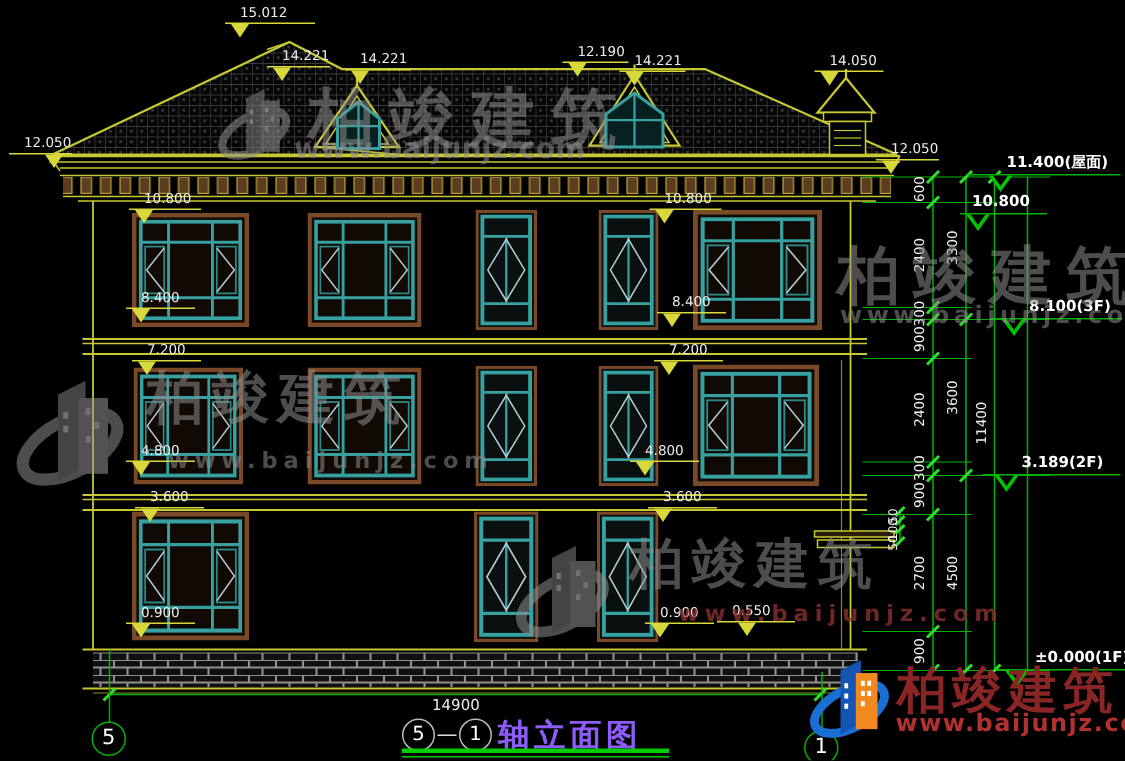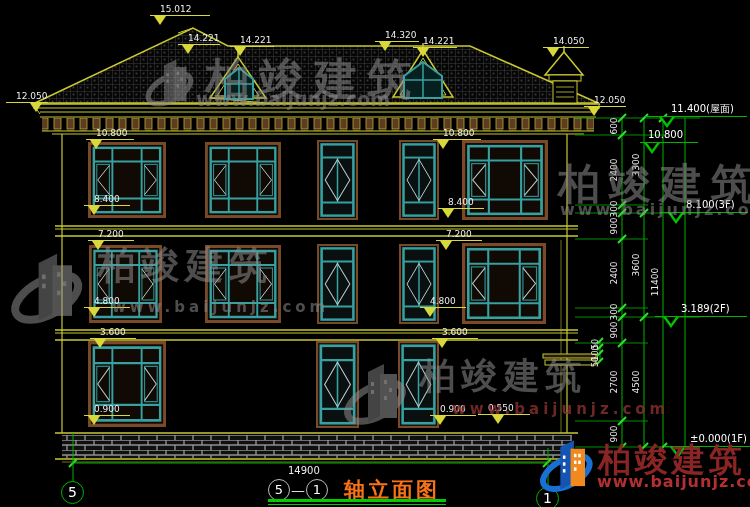--- a/index.html
+++ b/index.html
@@ -9,42 +9,42 @@
   .abs{position:absolute;}
   
   .em{position:absolute;color:#eee;font-size:9px;line-height:10px;white-space:nowrap;}
   .em .t{display:block;padding:0 0 1px 10px;}
   .em .ln{display:block;height:0;border-top:1px solid #d8d83a;}
   .em .tri{position:absolute;left:4px;top:100%;width:0;height:0;
            border-left:6px solid transparent;border-right:6px solid transparent;
            border-top:9px solid #d8d83a;}
   
   .gm{position:absolute;color:#fff;font-size:10px;line-height:11px;white-space:nowrap;}
-  .gm .t{display:block;padding:0 0 2px 26px;}
+  .gm .t{display:block;padding:0 0 2px 26px;font-weight:bold;}
   .gm .ln{display:block;height:0;border-top:1px solid #00b300;}
   .gm .tri{position:absolute;left:14px;top:100%;width:0;height:0;
            border-left:8px solid transparent;border-right:8px solid transparent;
            border-top:11px solid #00c400;}
   .gm .tri:after{content:"";position:absolute;left:-5px;top:-11px;width:0;height:0;
            border-left:5px solid transparent;border-right:5px solid transparent;
            border-top:7px solid #000;}
   
   .dv{position:absolute;width:44px;height:12px;color:#eee;font-size:9px;line-height:12px;
       text-align:center;transform:rotate(-90deg);white-space:nowrap;}
   .dv.small{font-size:8px;}
   .dh{position:absolute;color:#eee;font-size:10px;}
   
   .bub{position:absolute;width:23px;height:23px;border:1.6px solid #00b300;border-radius:50%;
        color:#fff;font-size:14px;line-height:20px;text-align:center;background:#000;}
   
   .titlebar{position:absolute;display:flex;align-items:center;color:#fff;}
   .tc{width:22px;height:22px;border:1.5px solid #bbb;border-radius:50%;font-size:13px;
       line-height:20px;text-align:center;color:#fff;flex:0 0 auto;}
   .tdash{font-size:14px;margin:0 1px;color:#ddd;}
-  .ttext{font-size:21px;font-weight:bold;letter-spacing:3px;margin-left:16px;color:#f97316;}
+  .ttext{font-size:21px;font-weight:bold;letter-spacing:3px;margin-left:4px;color:#8b5cf6;}
   .uline{position:absolute;background:#00cc00;}
   
   .wm{position:absolute;color:#8d8d8d;opacity:.55;font-weight:bold;white-space:nowrap;
       pointer-events:none;}
   .wm .nm{letter-spacing:10px;}
   .brand-name{color:#8a2525;font-weight:bold;letter-spacing:4px;}
   .brand-url{color:#b23030;font-weight:bold;letter-spacing:1px;}
 </style>
 </head>
 <body>
@@ -267,21 +267,21 @@
       <span class="t">14.221</span>
       <span class="ln"></span>
       <span class="tri"></span>
     </div>
   <div class="em" style="left:230px;top:35px;width:44px">
       <span class="t">14.221</span>
       <span class="ln"></span>
       <span class="tri"></span>
     </div>
   <div class="em" style="left:375px;top:30px;width:44px">
-      <span class="t">14.320</span>
+      <span class="t">12.190</span>
       <span class="ln"></span>
       <span class="tri"></span>
     </div>
   <div class="em" style="left:413px;top:36px;width:44px">
       <span class="t">14.221</span>
       <span class="ln"></span>
       <span class="tri"></span>
     </div>
   <div class="em" style="left:543px;top:36px;width:46px">
       <span class="t">14.050</span>

